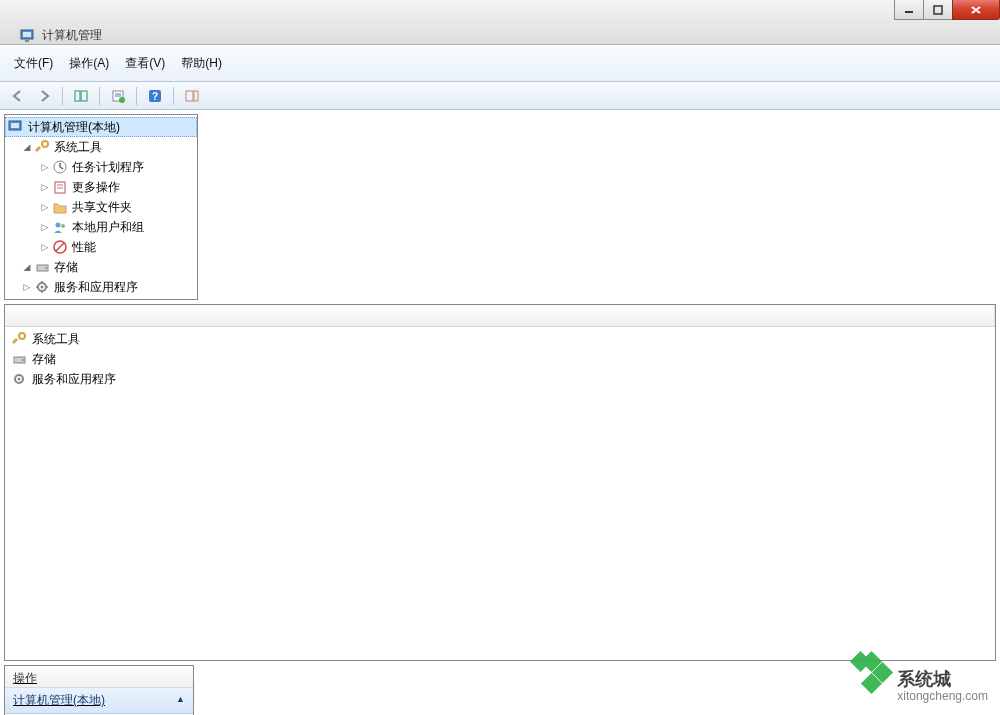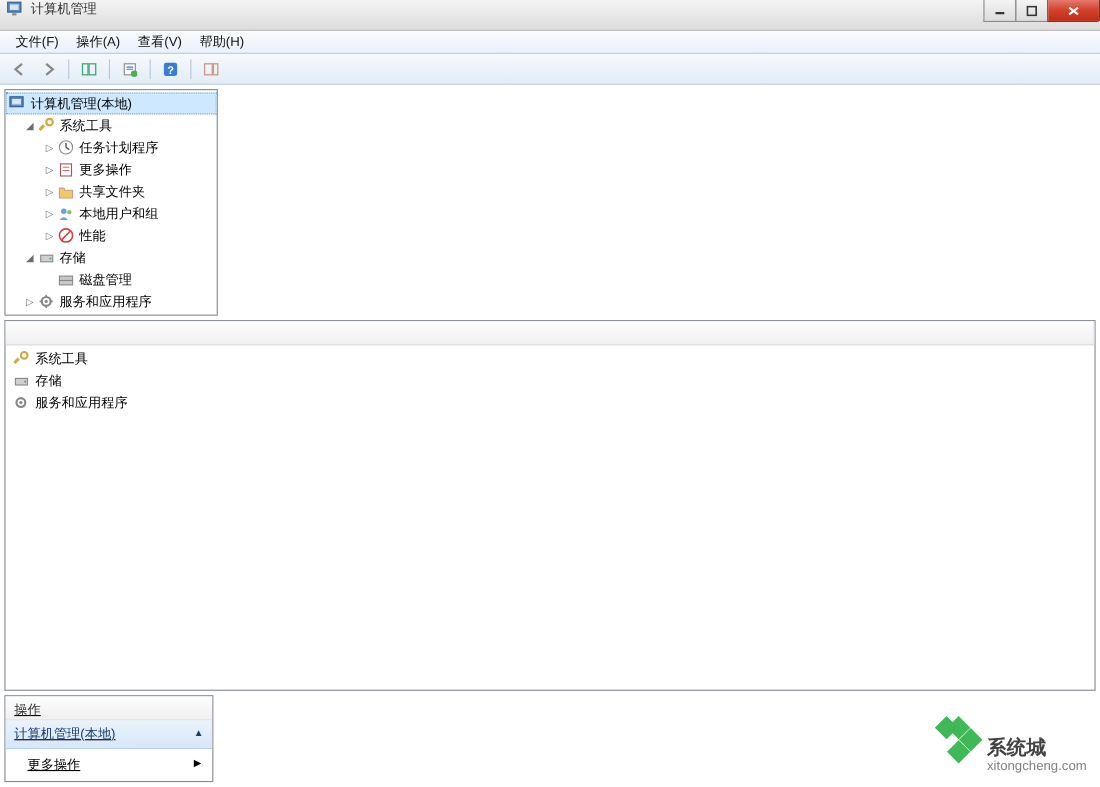--- a/index.html
+++ b/index.html
@@ -6,26 +6,26 @@
 body {
   font-family: "Microsoft YaHei", "SimSun", Tahoma, sans-serif;
   font-size: 12px;
   background: #fff;
   width: 1000px;
   height: 715px;
   overflow: hidden;
   position: relative;
 }
 .titlebar {
-  height: 28px;
+  height: 45px;
   background: linear-gradient(to bottom, #f4f4f4 0%, #e8e8e8 50%, #dcdcdc 100%);
   border-bottom: 1px solid #b0b0b0;
   display: flex;
-  align-items: flex-start;
-  padding: 0 6px;
+  align-items: flex-end;
+  padding: 0 20px;
   position: relative;
 }
 .titlebar .app-icon {
   width: 16px; height: 16px;
   margin-right: 6px;
   display: inline-block;
 }
 .titlebar .title { color: #333; }
 .winbtns {
   position: absolute;
@@ -44,21 +44,21 @@
   background: linear-gradient(to bottom, #f4f4f4, #dcdcdc);
 }
 .winbtn.close {
   width: 48px;
   background: linear-gradient(to bottom, #e67a6f 0%, #d4442f 45%, #c12b14 100%);
   border-color: #8b2e1c;
   border-bottom-right-radius: 3px;
 }
 .winbtn svg { display: block; }
 .menubar {
-  height: 21px;
+  height: 37px;
   background: linear-gradient(to bottom, #fafcff 0%, #e8f0fa 100%);
   border-bottom: 1px solid #b6c5d8;
   display: flex;
   align-items: center;
   padding: 0 6px;
 }
 .menubar .menu-item {
   padding: 2px 8px;
   color: #111;
   cursor: default;
@@ -369,30 +369,20 @@
       <div class="tree-row indent1">
         <span class="expander">◢</span>
         <span class="ticon">
           <svg width="14" height="14">
               <rect x="2" y="5" width="11" height="6" fill="#d0d0d0" stroke="#888"></rect>
               <circle cx="11" cy="8" r="1" fill="#6a6"></circle>
             </svg>
         </span>
         <span class="tlabel">存储</span>
       </div>
-      <div class="tree-row indent2">
-        <span class="expander" style="visibility:hidden">▷</span>
-        <span class="ticon">
-          <svg width="14" height="14">
-              <rect x="1" y="4" width="12" height="4" fill="#c8c8c8" stroke="#888"></rect>
-              <rect x="1" y="8" width="12" height="4" fill="#c8c8c8" stroke="#888"></rect>
-            </svg>
-        </span>
-        <span class="tlabel">磁盘管理</span>
-      </div>
       <div class="tree-row indent1">
         <span class="expander">▷</span>
         <span class="ticon">
           <svg width="14" height="14">
               <circle cx="7" cy="7" r="4" fill="none" stroke="#888" stroke-width="2"></circle>
               <circle cx="7" cy="7" r="1.5" fill="#888"></circle>
               <path d="M7 1 L7 3 M7 11 L7 13 M1 7 L3 7 M11 7 L13 7" stroke="#888" stroke-width="1.5"></path>
             </svg>
         </span>
         <span class="tlabel">服务和应用程序</span>

